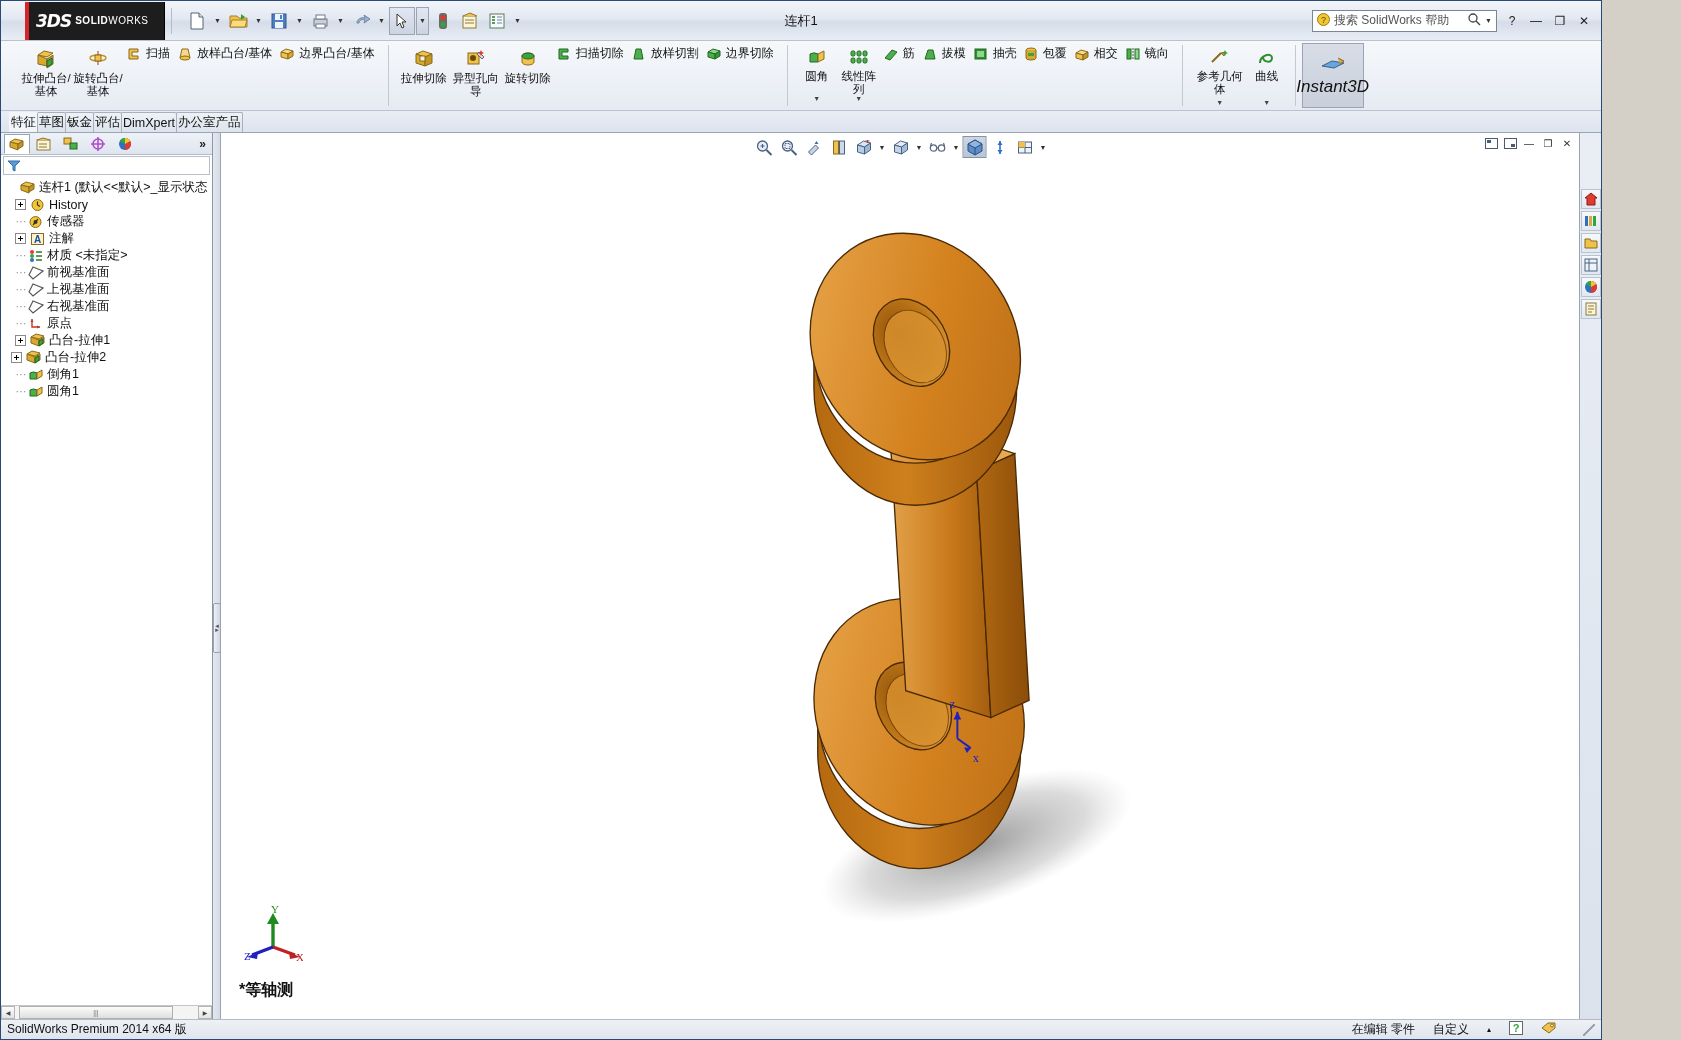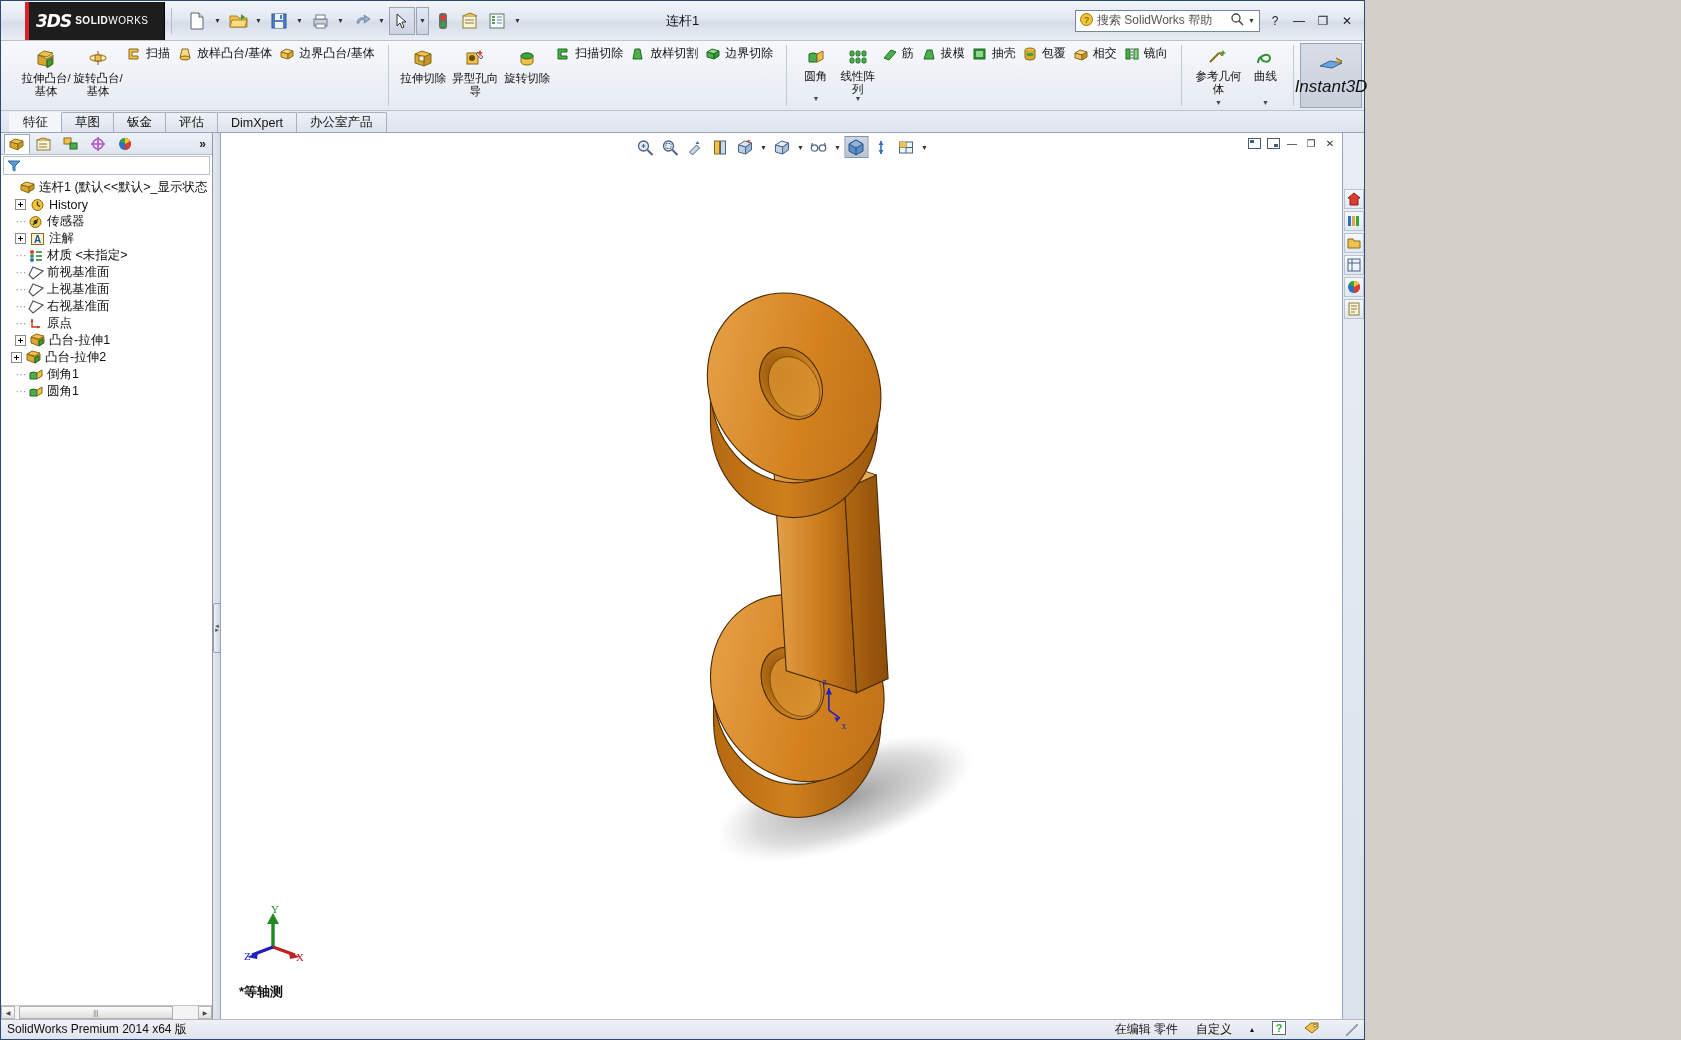--- a/index.html
+++ b/index.html
@@ -5,21 +5,21 @@
   * { box-sizing: border-box; margin: 0; padding: 0; }
   html, body {
     width: 1681px; height: 1040px;
     font-family: "Liberation Sans", sans-serif;
     font-size: 13px;
     overflow: hidden;
     background: #d4d0c8;
   }
   #app {
     position: relative;
-    width: 1365px; height: 1040px;
+    width: 1602px; height: 1040px;
     background: linear-gradient(#e8eef6, #dfe7f1);
     border: 1px solid #2a4a73;
     display: flex; flex-direction: column;
   }
 
   
   .titlebar {
     position: relative;
     height: 40px;
     background: linear-gradient(#f2f5f9 0%, #e3e9f2 45%, #d6dde9 55%, #e9eef5 100%);
@@ -128,21 +128,21 @@
   .ic { display:inline-block; position:relative; }
   .ic svg { display:block; }
 
   
   .tabstrip {
     height: 22px; display:flex; align-items:flex-end;
     background: linear-gradient(#e9eef5,#dde4ee);
     padding-left: 8px; border-bottom:1px solid #9aa4b4; flex:none;
   }
   .tab {
-    height:20px; padding:0 13px; font-size:12.5px; color:#111;
+    height:20px; padding:0 1px; font-size:12.5px; color:#111;
     display:flex; align-items:center;
     border:1px solid #a8b0bd; border-bottom:none;
     background:linear-gradient(#eef2f7,#dde3ec);
     margin-right:-1px; border-radius:2px 2px 0 0;
   }
   .tab.active {
     background:#f2f5f9; border-color:transparent; font-weight:normal;
     border-bottom:1px solid #f2f5f9;
   }
 
@@ -237,21 +237,21 @@
     border:1px solid transparent;
   }
   .vbtn.active { background:linear-gradient(#cdd6e3,#b9c4d4); border:1px solid #8494a8; }
   .vdrop { width:11px; height:22px; display:flex; align-items:center; justify-content:center; font-size:7px; color:#333; }
   .gfx-topright {
     position:absolute; right:4px; top:3px; display:flex; gap:3px; align-items:center; z-index:5;
   }
   .gbtn { width:16px; height:14px; display:flex; align-items:center; justify-content:center; font-size:10px; color:#333; }
   .triad { position:absolute; left:22px; bottom:58px; width:60px; height:60px; }
   .view-label {
-    position:absolute; left:18px; bottom:18px; font-size:13px;
+    position:absolute; left:18px; bottom:18px; font-size:16px;
     font-weight:bold; color:#111;
   }
 
   
   .taskpane {
     width:22px; background:linear-gradient(#e9eef5,#dbe2ec);
     border-left:1px solid #9aa4b4; flex:none;
     padding-top:56px; display:flex; flex-direction:column; align-items:center; gap:2px;
   }
   .tp-btn {

